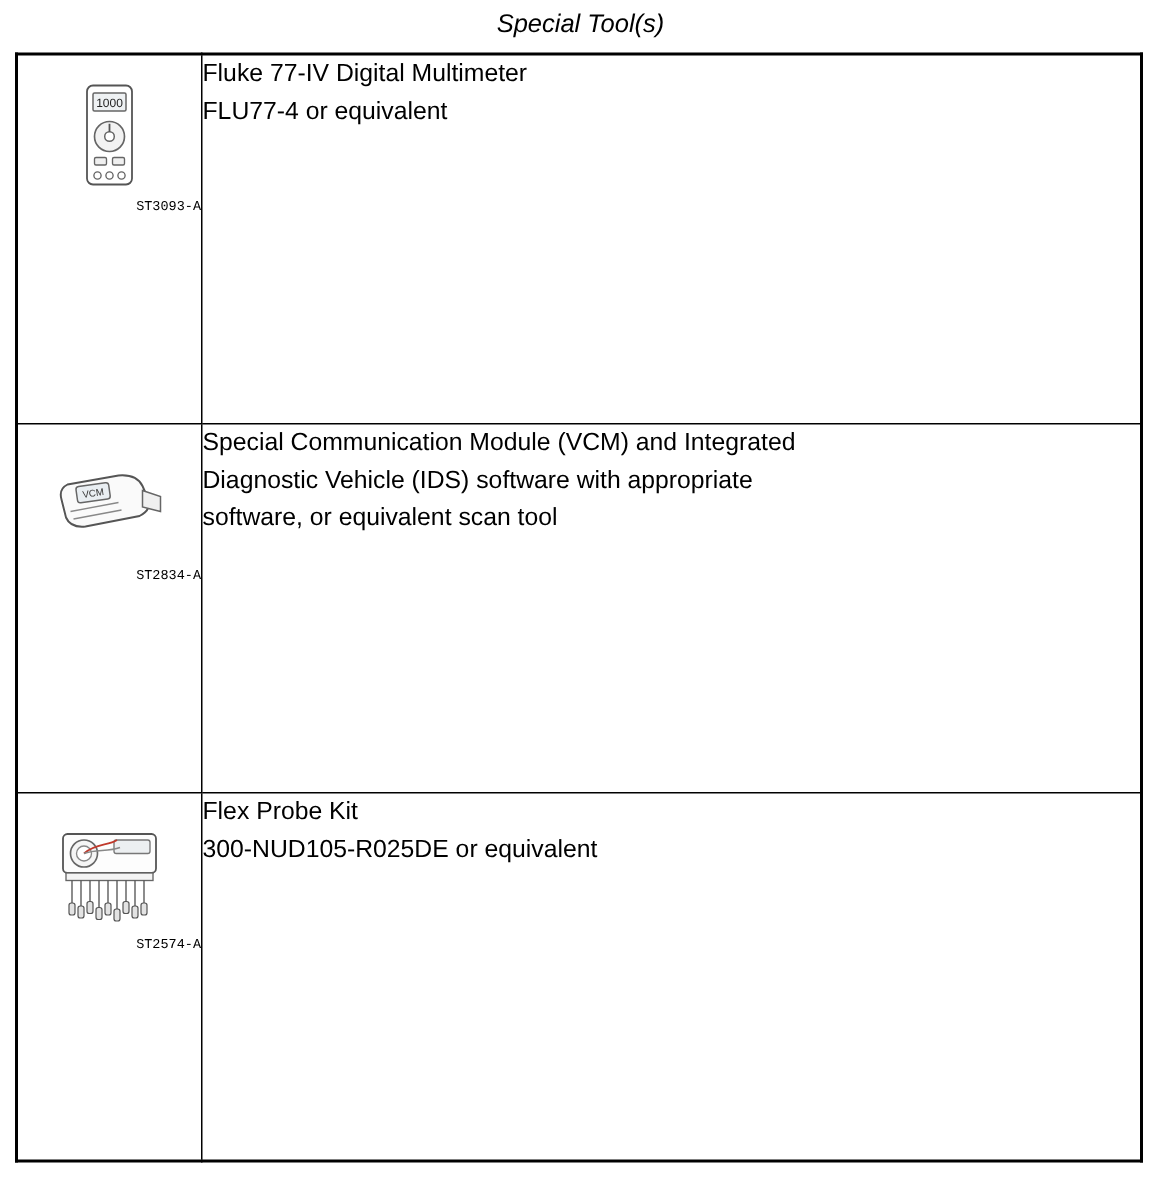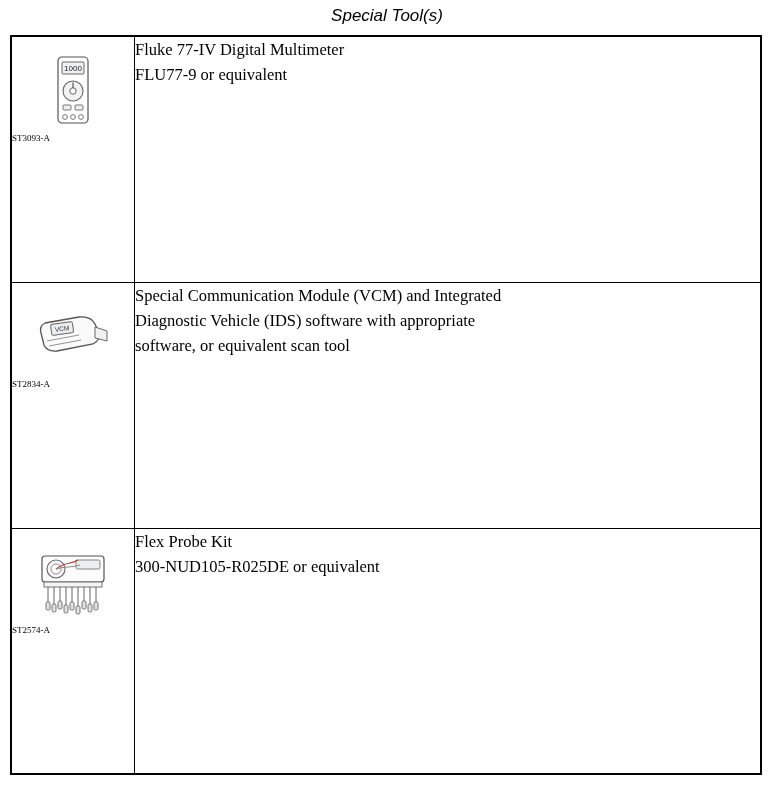--- a/index.html
+++ b/index.html
@@ -57,31 +57,30 @@
     padding-top: 16px;
     height: 78px;
     display: flex;
     align-items: center;
     justify-content: center;
     text-align: right;
   }
   .icon-code {
     font-size: 9px;
     line-height: 11px;
-    text-align: left;
+    text-align: right;
     padding-top: 2px;
     color: #000;
-    font-family: Liberation Serif, serif;
+    font-family: Liberation Mono, monospace;
   }
   .desc-line {
     font-size: 16.5px;
     line-height: 25px;
     color: #000;
     white-space: nowrap;
-    font-family: Liberation Serif, serif;
   }
   svg { display: block; }
 </style>
 </head>
 <body>
 
 <div class="page-title">Special Tool(s)</div>
 
 <table class="tool-table">
   <tbody>
@@ -99,21 +98,21 @@
             <rect x="25" y="50" width="8" height="5" rx="1" fill="#f0f0f0" stroke="#666" stroke-width="0.9"></rect>
             <circle cx="15" cy="62" r="2.4" fill="#fff" stroke="#666" stroke-width="0.9"></circle>
             <circle cx="23" cy="62" r="2.4" fill="#fff" stroke="#666" stroke-width="0.9"></circle>
             <circle cx="31" cy="62" r="2.4" fill="#fff" stroke="#666" stroke-width="0.9"></circle>
           </svg>
         </div>
         <div class="icon-code">ST3093-A</div>
       </td>
       <td class="cell-desc">
         <div class="desc-line">Fluke 77-IV Digital Multimeter</div>
-        <div class="desc-line">FLU77-9 or equivalent</div>
+        <div class="desc-line">FLU77-4 or equivalent</div>
       </td>
     </tr>
     <tr>
       <td class="cell-icon">
         <div class="icon-wrap">
           <svg width="80" height="62" viewBox="0 0 80 62">
             <path d="M12 16 L46 10 Q58 9 62 17 L66 26 Q68 33 60 37 L24 44 Q14 45 11 38 L8 26 Q6 19 12 16 Z" fill="#fafafa" stroke="#555" stroke-width="1.3"></path>
             <rect x="18" y="16" width="22" height="11" rx="2" transform="rotate(-8 29 21)" fill="#e9eef2" stroke="#666" stroke-width="1"></rect>
             <text x="29" y="24" transform="rotate(-8 29 21)" font-family="'Liberation Sans', sans-serif" font-size="6.5" text-anchor="middle" fill="#333">VCM</text>
             <path d="M62 20 L74 24 L74 34 L62 31 Z" fill="#f0f0f0" stroke="#666" stroke-width="1"></path>

